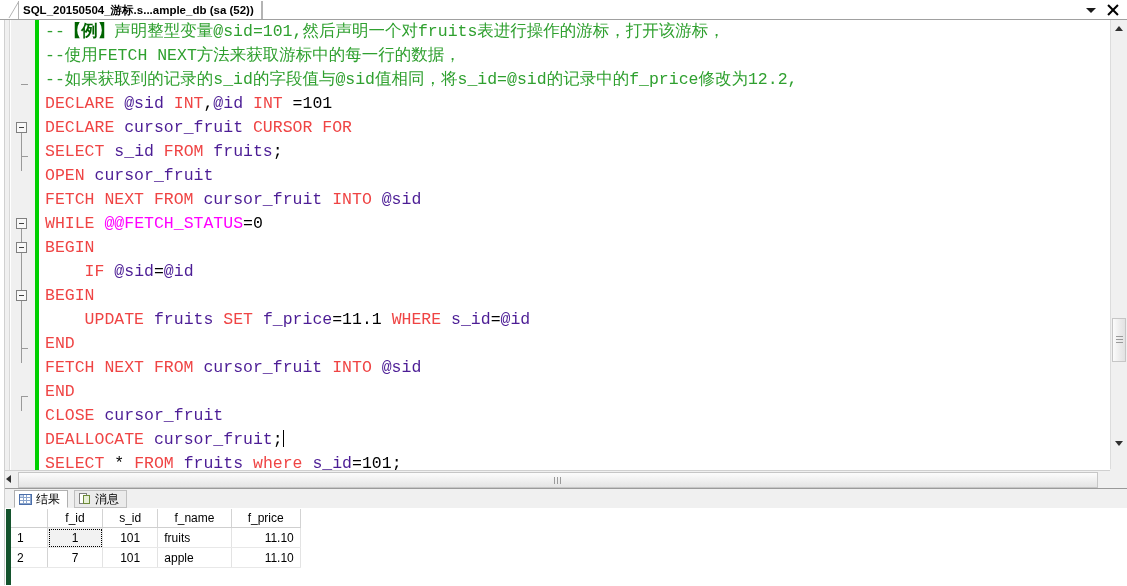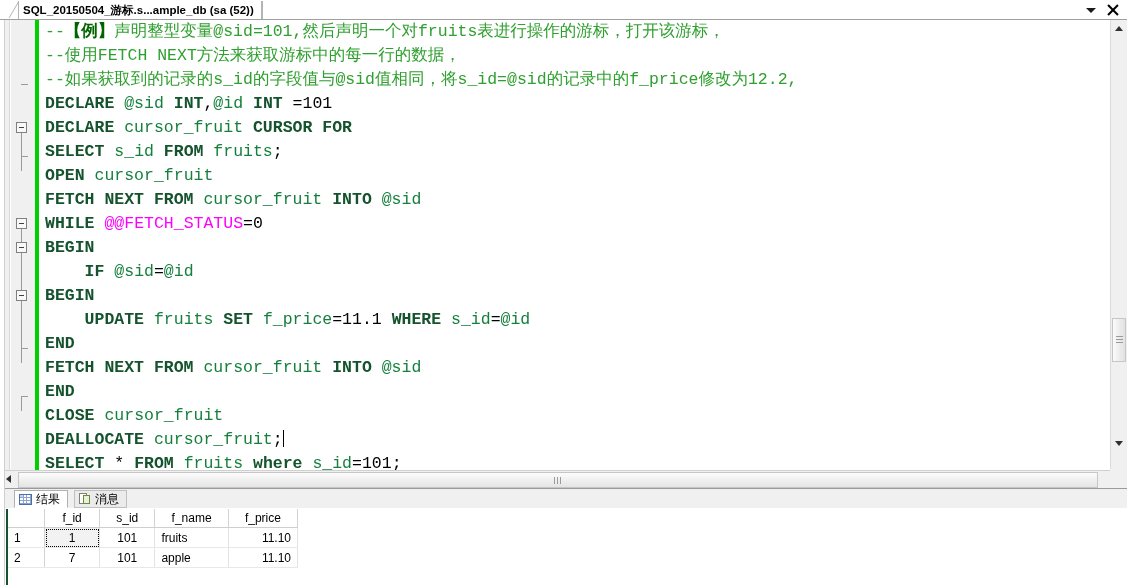--- a/index.html
+++ b/index.html
@@ -150,22 +150,22 @@
   }
   .code-lines {
     position: absolute;
     left: 0; top: 0;
     font-family: "Liberation Mono", "DejaVu Sans Mono", monospace;
     font-size: 16.5px;
     line-height: 24px;
     white-space: pre;
   }
   .ln { height: 24px; padding-left: 6px; }
-  .kw   { color: #14532d; font-weight: bold; }
-  .id   { color: #15803d; }
+  .kw   { color: #ef4444; }
+  .id   { color: #4c1d95; }
   .sysf { color: #ff00ff; }
   .num  { color: #000000; }
   .pun  { color: #000000; }
   .cmt  { color: #2fa02f; }
   .cmt-b { color: #006400; font-weight: bold; }
   .caret {
     display: inline-block;
     width: 1px;
     height: 17px;
     background: #000;
@@ -374,21 +374,21 @@
     border: 1px solid #6d8b3a;
     box-sizing: border-box;
   }
 
   
   .grid-wrap {
     position: absolute;
     left: 6px; top: 20px;
     width: 1117px; height: 76px;
     background: #ffffff;
-    border-left: 2px solid #14532d;
+    border-left: 5px solid #14532d;
     box-sizing: border-box;
     overflow: hidden;
   }
   table.resgrid {
     border-collapse: collapse;
     font-family: "Liberation Sans", sans-serif;
     font-size: 12px;
     color: #000;
   }
   table.resgrid th {

